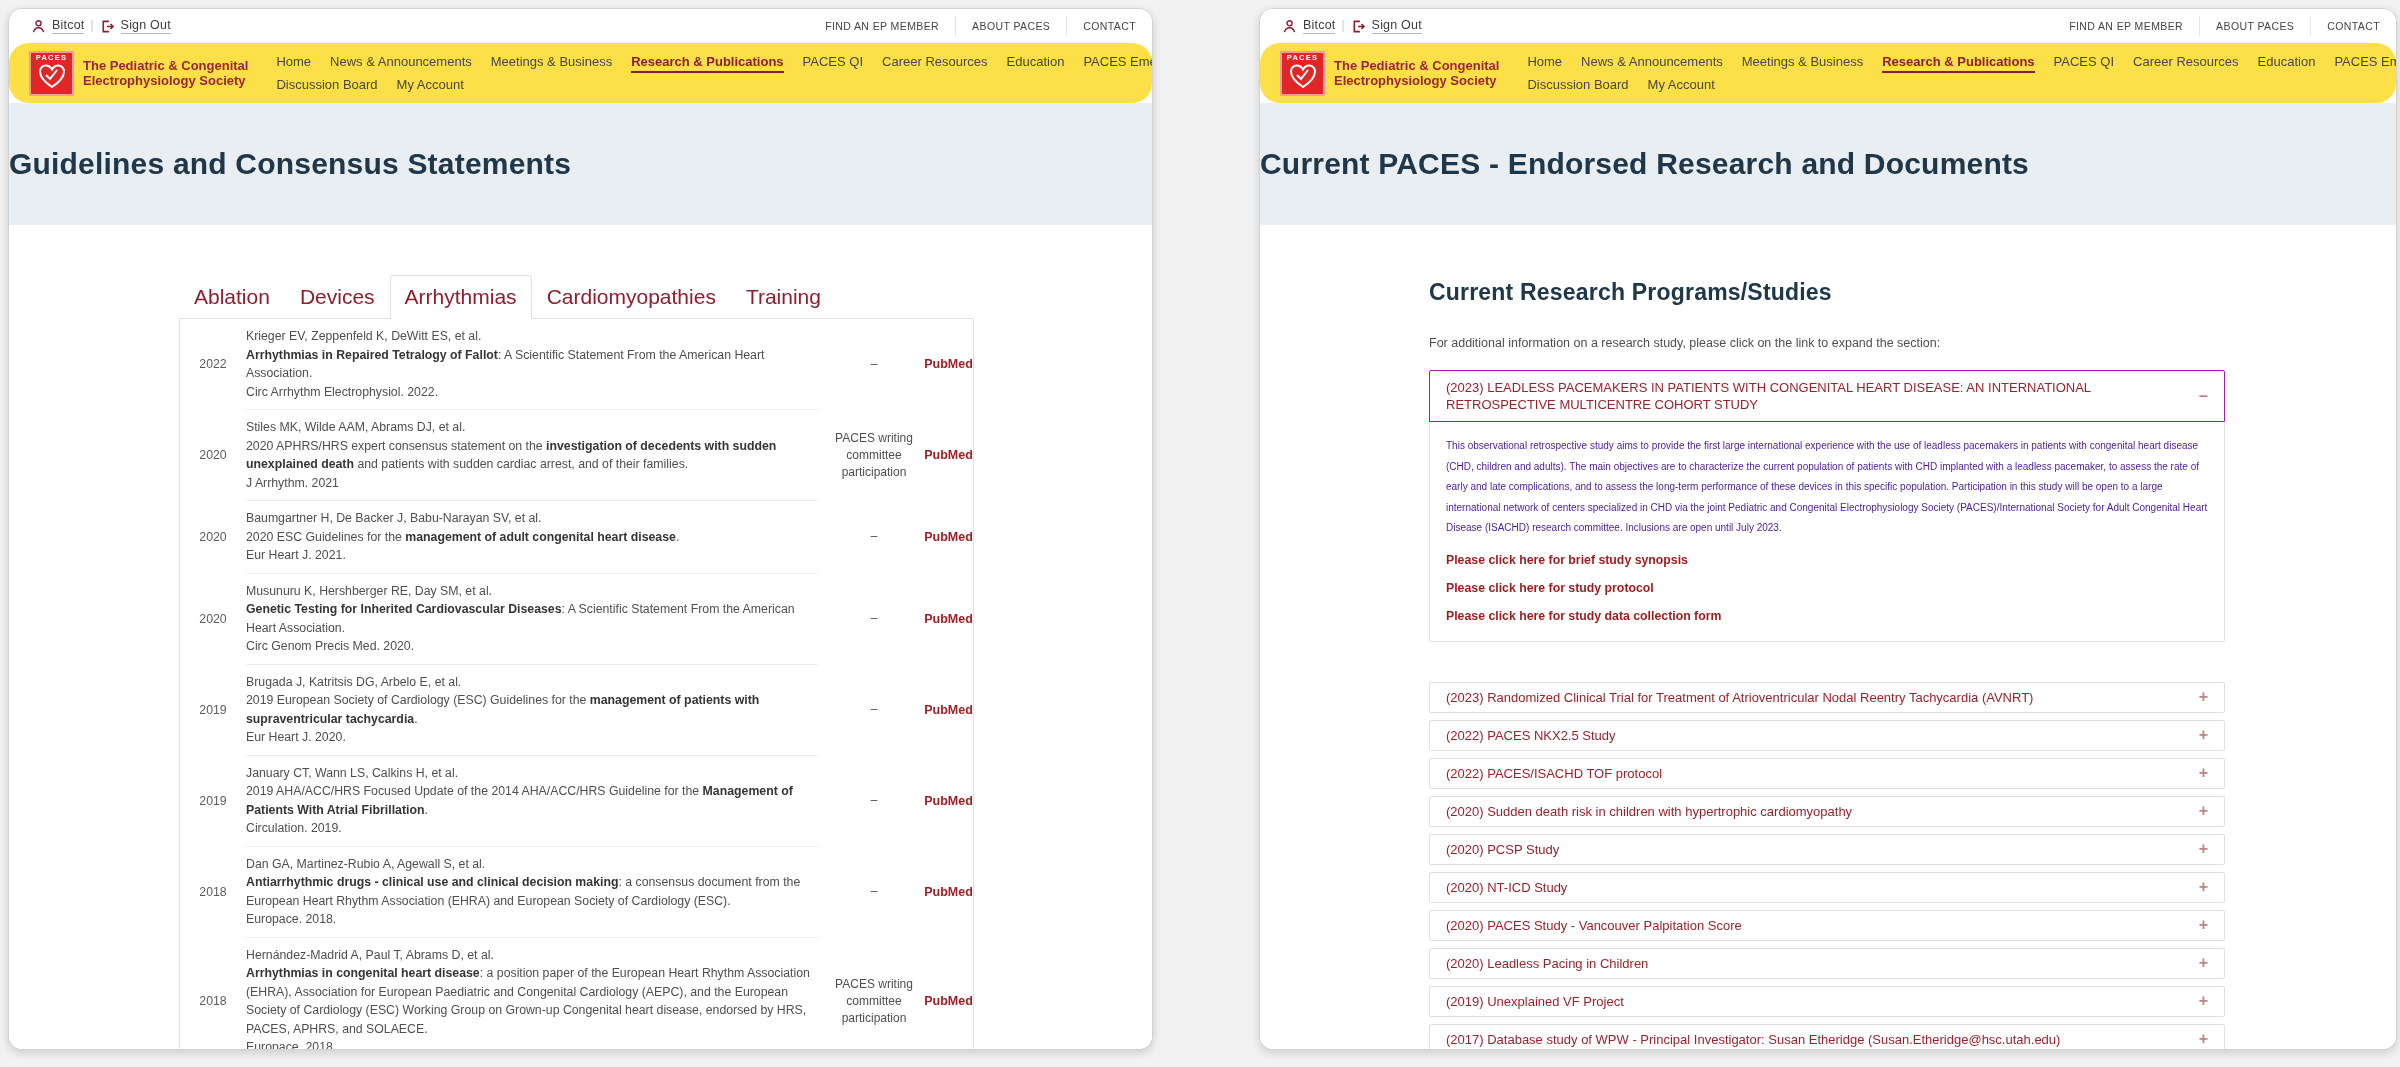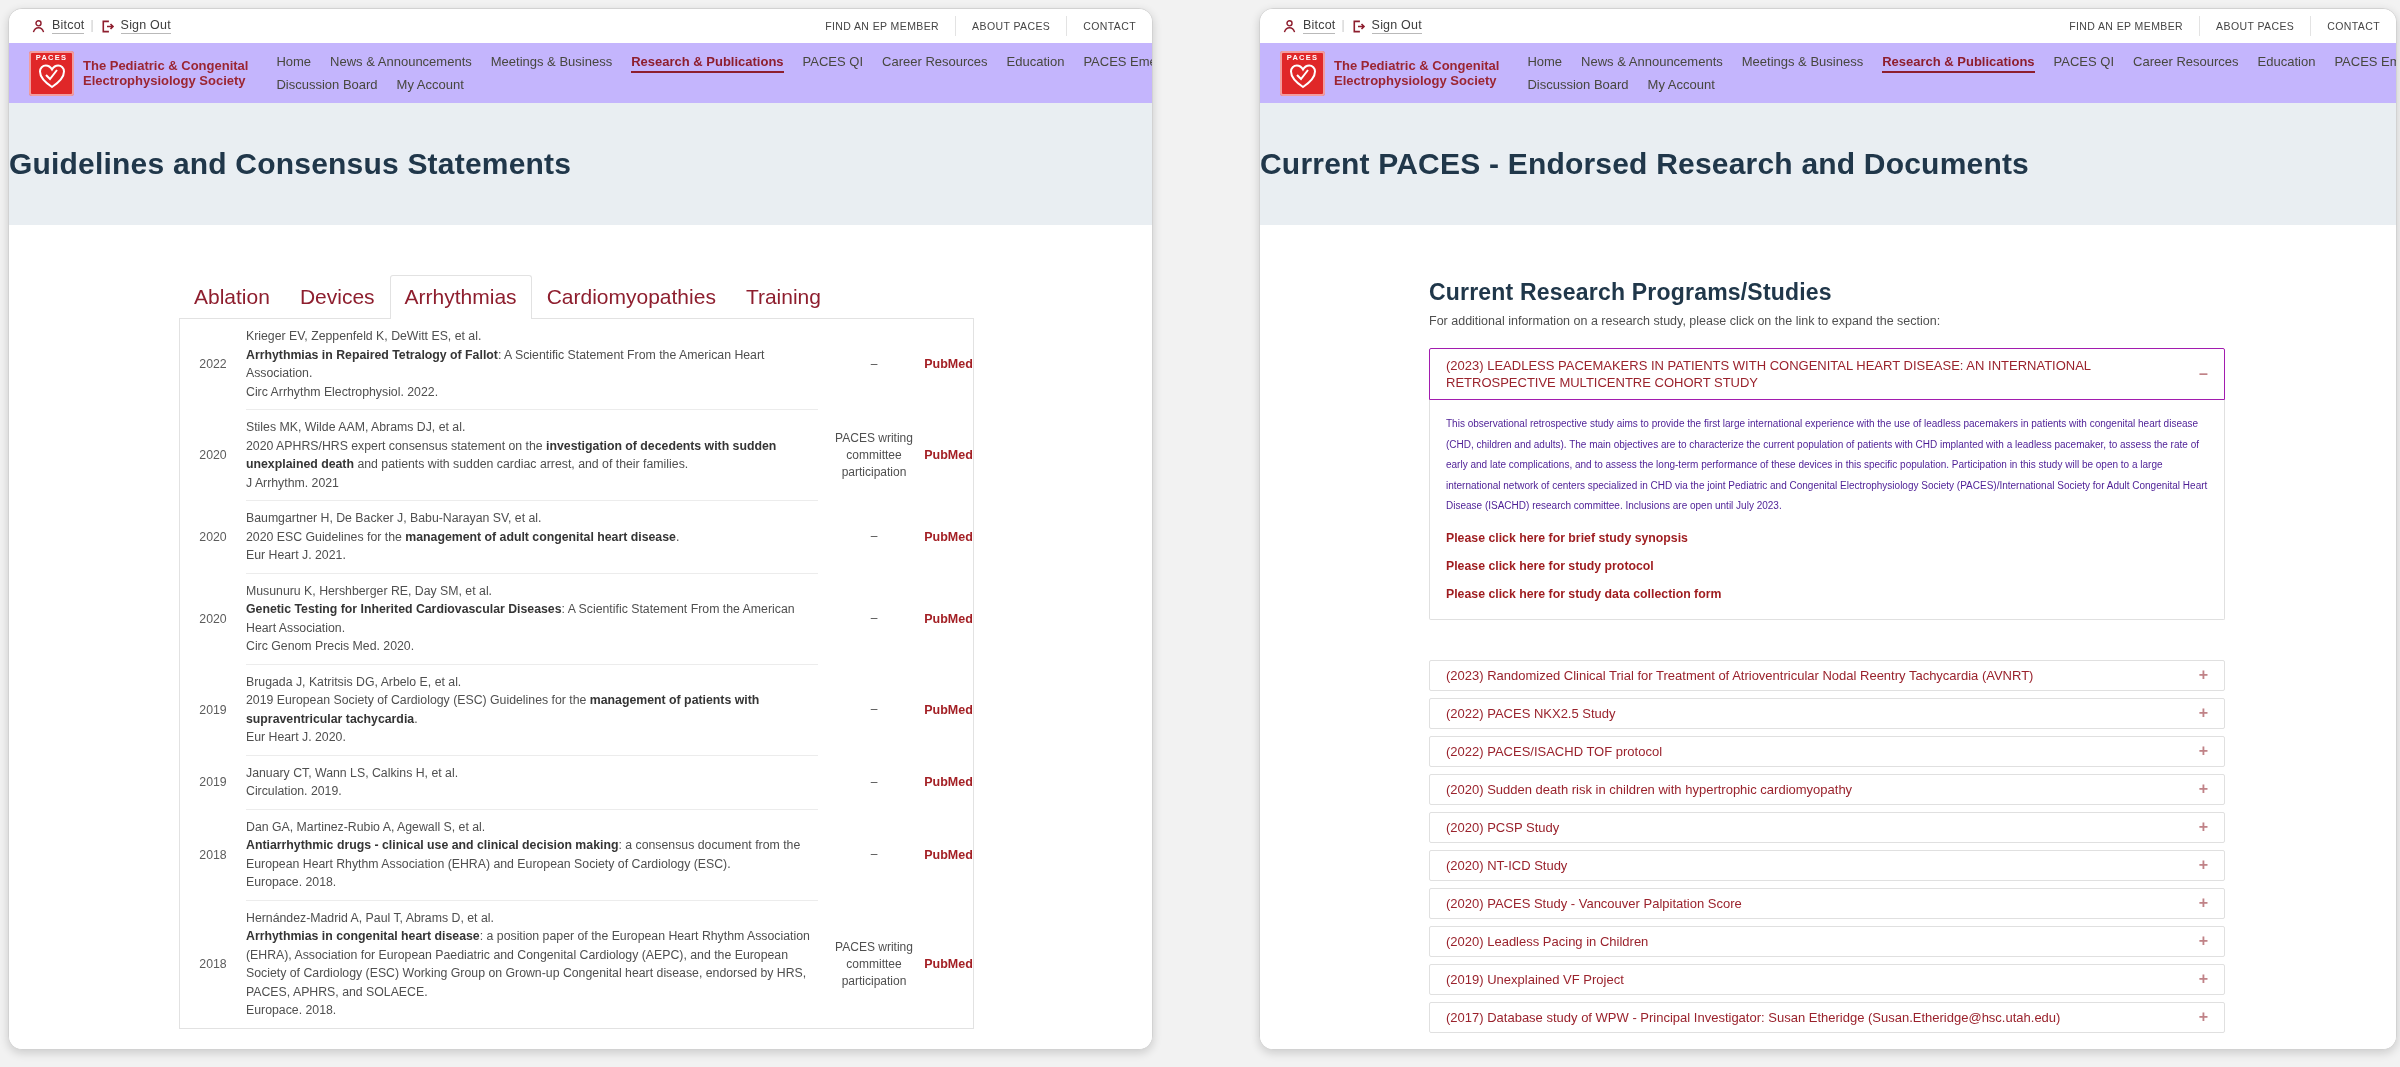--- a/index.html
+++ b/index.html
@@ -36,22 +36,22 @@
   .util-right { display:flex; align-items:stretch; height:20px; }
   .util-right a {
     display:flex; align-items:center; padding:0 16px;
     font-size:10.5px; letter-spacing:.4px; color:#454545; text-decoration:none;
     border-left:1px solid #e3e3e3; cursor:pointer; white-space:nowrap;
   }
   .util-right a:first-child { border-left:none; }
 
   
   .navbar {
-    background:#c4b5fd; flex:0 0 60px; height:60px;
-    display:flex; align-items:center; padding:0 18px 0 20px;
+    background:#fde047; flex:0 0 60px; height:60px;
+    display:flex; align-items:center; padding:0 18px 0 20px;border-radius:20px;
   }
   .brand { display:flex; align-items:center; gap:9px; cursor:pointer; flex:0 0 auto; }
   .logo {
     width:45px; height:45px; background:#e02728; border-radius:3px;
     display:flex; flex-direction:column; align-items:center; justify-content:flex-start;
     box-shadow:inset 0 0 0 2px rgba(255,255,255,.55);
     padding-top:3px;
   }
   .logo-word { color:#fff; font-size:7.5px; font-weight:bold; letter-spacing:1.2px; line-height:8px; }
   .brand-name { font-size:13px; line-height:15px; font-weight:bold; color:#9b2532; }
@@ -90,21 +90,21 @@
   .pub-year { font-size:12.3px; color:#5c5c5c; text-align:center; }
   .pub-cite { font-size:12.3px; color:#4f4f4f; line-height:18.5px; padding-right:14px; }
   .pub-cite b { color:#353535; }
   .pub-endorse { font-size:12px; color:#4f4f4f; text-align:center; line-height:17px; padding:0 4px; }
   .pub-link { font-size:12.5px; font-weight:bold; color:#a31f24; text-align:center; cursor:pointer; }
   .row-sep { border-top:1px solid #ececec; margin:0 155px 0 66px; }
 
   
   #win-right .content { padding:0 171px 0 169px; }
   .section-heading { font-size:23px; font-weight:bold; color:#20374a; margin-top:54px; letter-spacing:.2px; }
-  .intro { font-size:12.5px; color:#4f4f4f; margin-top:8px; }
+  .intro { font-size:12.5px; color:#4f4f4f; margin-top:30px; }
   .accordion { margin-top:20px; }
   .acc-item {
     border:1px solid #e0e0e0; border-radius:2px; background:#fff;
     display:flex; align-items:center; justify-content:space-between;
     padding:6px 16px; margin-bottom:7px; min-height:31px; cursor:pointer;
   }
   .acc-title { font-size:13px; color:#9a222c; line-height:17px; max-width:92%; }
   .acc-icon { font-size:16px; color:#c08287; font-weight:bold; line-height:14px; flex:0 0 auto; }
   .acc-expanded-head {
     border:1px solid #a21caf; border-radius:2px 2px 0 0; margin-bottom:0;
@@ -243,20 +243,21 @@
             <div>Eur Heart J. 2020.</div>
           </div>
           <div class="pub-endorse">–</div>
           <div class="pub-link">PubMed</div>
         </div>
         <div class="row-sep"></div>
         <div class="pub-row">
           <div class="pub-year">2019</div>
           <div class="pub-cite">
             <div>January CT, Wann LS, Calkins H, et al.</div>
+            <div><span>2019 AHA/ACC/HRS Focused Update of the 2014 AHA/ACC/HRS Guideline for the </span><b>Management of Patients With Atrial Fibrillation</b><span>.</span></div>
             <div>Circulation. 2019.</div>
           </div>
           <div class="pub-endorse">–</div>
           <div class="pub-link">PubMed</div>
         </div>
         <div class="row-sep"></div>
         <div class="pub-row">
           <div class="pub-year">2018</div>
           <div class="pub-cite">
             <div>Dan GA, Martinez-Rubio A, Agewall S, et al.</div>

